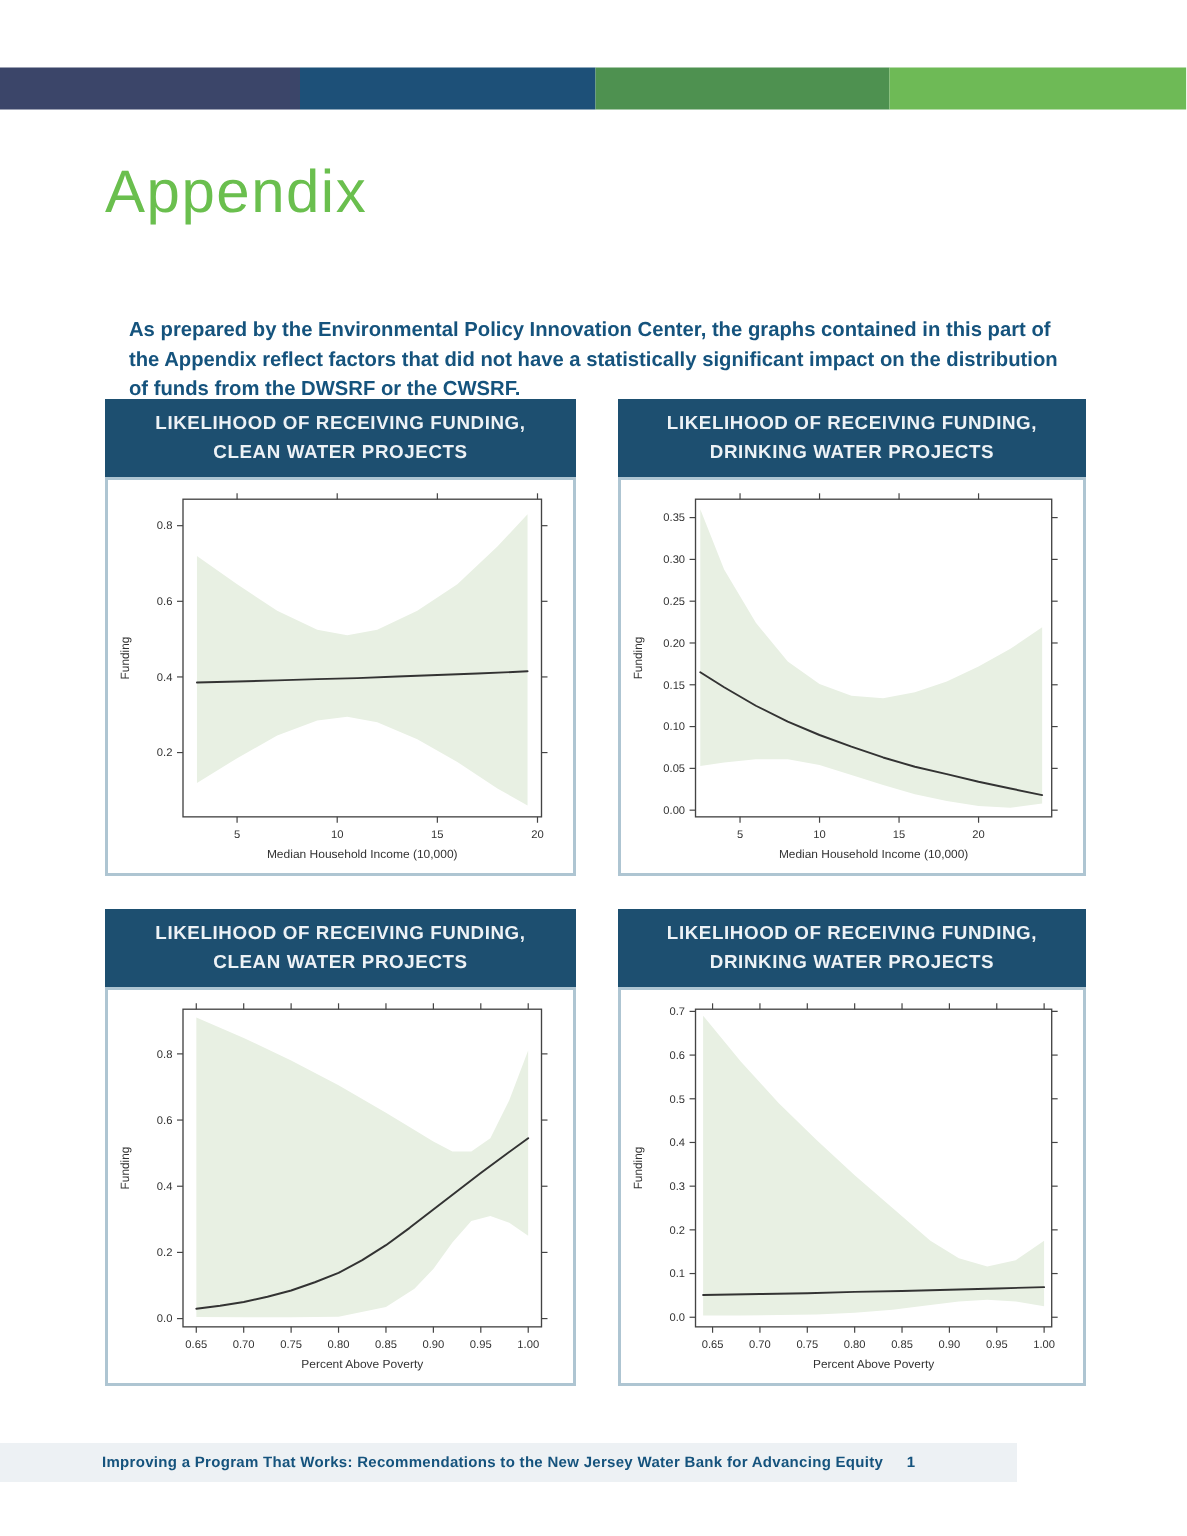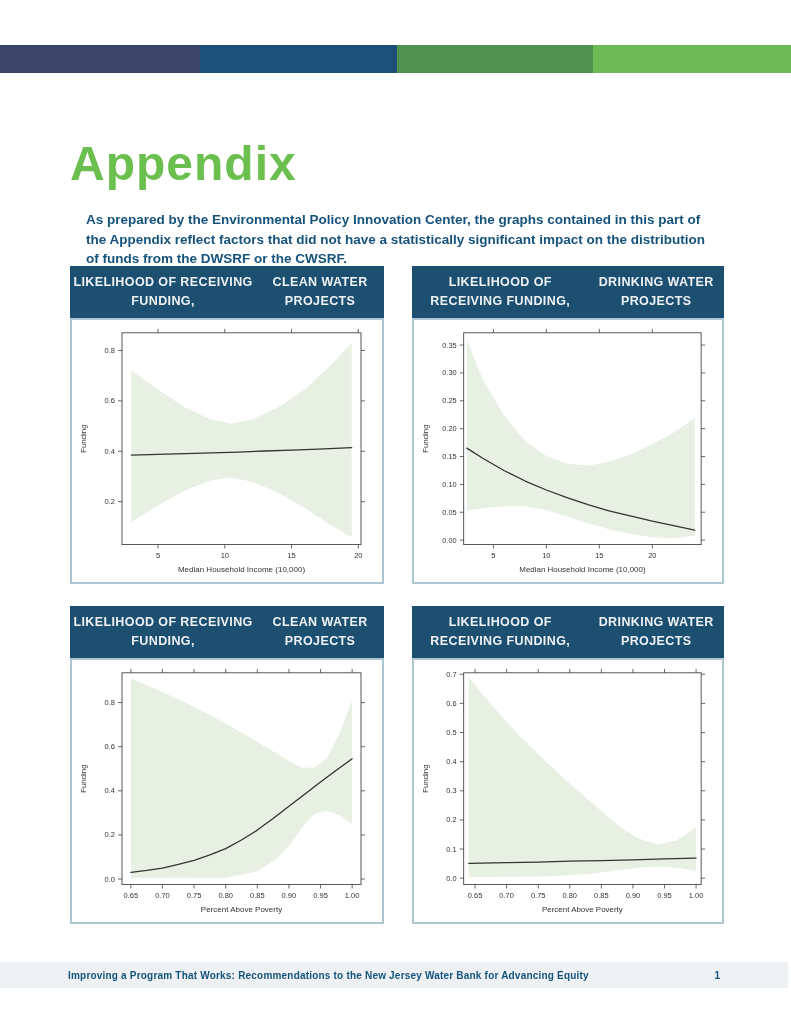--- a/index.html
+++ b/index.html
@@ -2,38 +2,38 @@
 <html style="--accent-green: #6abf4e; --text-blue: #15537d; --panel-header: #1d4f70;"><head>
 <meta charset="utf-8">
 <style>
   html,body{margin:0;padding:0;background:#ffffff;}
   .page{position:relative;width:791px;height:1024px;background:#ffffff;overflow:hidden;
         font-family:"Liberation Sans",sans-serif;}
   .top-bar{position:absolute;left:0;top:45px;width:791px;height:28px;display:flex;}
   .top-bar .seg{height:100%;}
   .seg-1{width:200px;} .seg-2{width:197px;} .seg-3{width:196px;} .seg-4{width:198px;}
 
-  .page-title{position:absolute;left:70px;top:140px;margin:0;
-              font-size:48px;font-weight:700;letter-spacing:1px;line-height:1;
+  .page-title{position:absolute;left:70px;top:108px;margin:0;
+              font-size:40px;font-weight:400;letter-spacing:1px;line-height:1;
               color:var(--accent-green,#6abf4e);}
   .intro{position:absolute;left:70px;top:194px;width:632px;margin:16px;
          font-size:13.5px;font-weight:700;line-height:1.45;
          color:var(--text-blue,#15537d);}
 
   .panel{position:absolute;width:314px;}
   .panel.narrow{width:312px;}
   .p1{left:70px;top:266px;} .p2{left:412px;top:266px;}
   .p3{left:70px;top:606px;} .p4{left:412px;top:606px;}
-  .panel-header{height:52px;display:flex;flex-direction:row;align-items:center;justify-content:center;
+  .panel-header{height:52px;display:flex;flex-direction:column;align-items:center;justify-content:center;
                 background:var(--panel-header,#1d4f70);color:#edf2f6;font-weight:700;
                 font-size:12.5px;letter-spacing:0.4px;line-height:1.5;text-align:center;}
   .plot{height:266px;background:#ffffff;border:2px solid #aec5d2;box-sizing:border-box;}
   .plot svg{width:100%;height:100%;display:block;}
 
-  .page-footer{position:absolute;left:0;top:962px;width:788px;height:26px;
+  .page-footer{position:absolute;left:0;top:962px;width:678px;height:26px;
                background:#edf1f4;display:flex;align-items:center;
                font-size:10px;font-weight:700;color:var(--text-blue,#15537d);}
   .footer-text{margin-left:68px;letter-spacing:0.2px;}
   .footer-page-number{position:absolute;right:68px;}
 </style>
 </head>
 <body>
 
 <div class="page">
 

